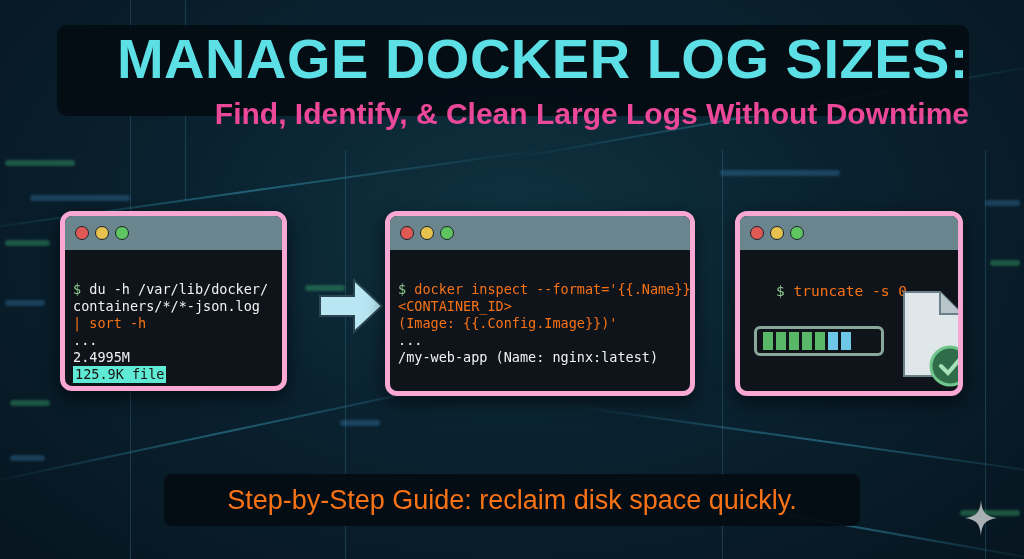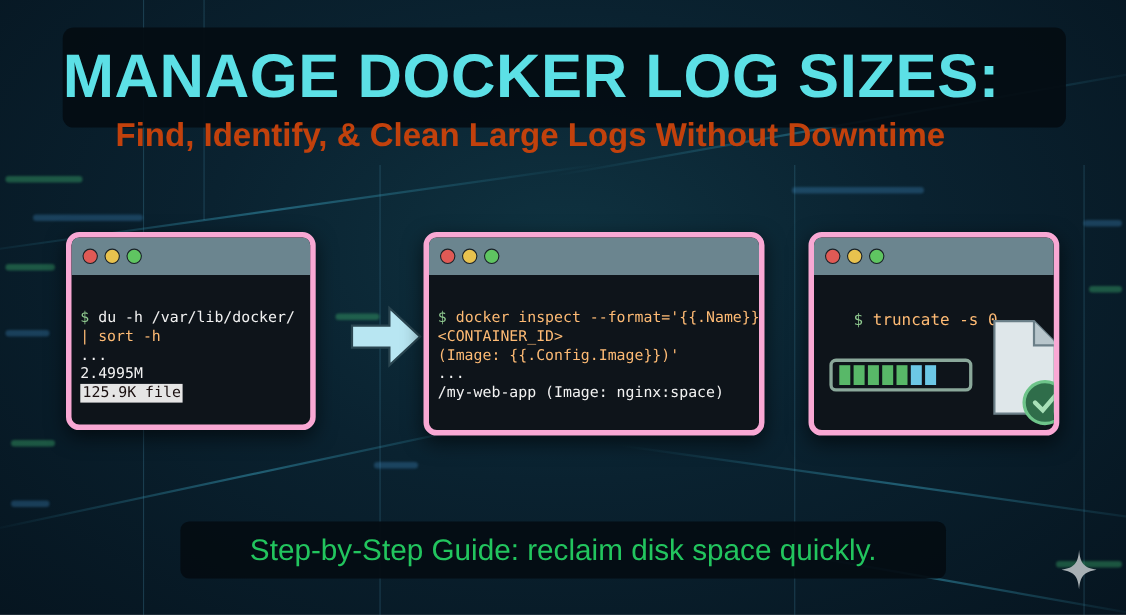--- a/index.html
+++ b/index.html
@@ -19,28 +19,28 @@
       background: rgba(70,200,120,0.35); filter: blur(1px);
     }
     .bg-code.blue { background: rgba(70,150,210,0.30); }
     .bg-col {
       position: absolute; width: 1px; background: rgba(80,160,190,0.25);
     }
 
     .title-band {
       position: absolute; left: 57px; top: 25px; width: 912px; height: 91px;
       background: rgba(4,12,18,0.93); border-radius: 10px;
-      text-align: left; padding-top: 14px;
+      text-align: right; padding-top: 4px;
     }
     .title-main {
       color: #5ce0e6; font-weight: bold; font-size: 56px; letter-spacing: 0.5px;
       line-height: 60px; white-space: nowrap;
     }
     .title-sub {
-      color: #c2410c; font-weight: bold; font-size: 30px; margin-top: 8px;
+      color: #ec4899; font-weight: bold; font-size: 30px; margin-top: 8px;
       line-height: 34px; white-space: nowrap; margin-left: 48px;
     }
 
     .term {
       position: absolute; background: #0e141a; border: 5px solid #f9a8d4;
       border-radius: 12px; box-shadow: 0 6px 18px rgba(0,0,0,0.6);
       overflow: hidden;
     }
     .term-bar {
       height: 34px; background: #6b858f; display: flex; align-items: center;
@@ -49,41 +49,41 @@
     .dot { width: 14px; height: 14px; border-radius: 50%; border: 1px solid #1a2228; }
     .dot.red { background: #e05a55; }
     .dot.yellow { background: #e8c24e; }
     .dot.green { background: #5fc561; }
     .term-body {
       padding: 14px 8px 0 8px;
       font-family: "DejaVu Sans Mono", monospace; font-size: 13.5px; line-height: 17px;
       color: #f2f2f2; white-space: pre;
     }
     .prompt { color: #8fc98f; }
-    .dim { color: #fdba74; }
-    .hl { background: #e5e5e5; color: #1a1010; padding: 0 2px; display: inline-block; }
+    .dim { color: #f97316; }
+    .hl { background: #5eead4; color: #1a1010; padding: 0 2px; display: inline-block; }
 
     .arrow {
       position: absolute; left: 318px; top: 276px; width: 66px; height: 60px;
     }
 
     .progress {
       position: absolute; left: 14px; top: 110px; width: 130px; height: 30px;
       border: 3px solid #8aa89a; border-radius: 6px; display: flex; align-items: center;
       padding-left: 6px; gap: 3px;
     }
     .seg { width: 10px; height: 18px; background: #58b868; }
     .seg.blue { background: #6cc8e6; }
 
     .file-icon { position: absolute; left: 160px; top: 72px; width: 70px; height: 100px; }
 
     .bottom-band {
       position: absolute; left: 164px; top: 474px; width: 696px; height: 52px;
       background: rgba(4,12,18,0.93); border-radius: 8px; text-align: center;
-      color: #22c55e; font-size: 27px; line-height: 52px; white-space: nowrap;
+      color: #f97316; font-size: 27px; line-height: 52px; white-space: nowrap;
     }
     .sparkle { position: absolute; left: 965px; top: 500px; width: 32px; height: 36px; }
   </style>
 </head>
 <body>
 
 <div class="bg-lines">
   <div class="bg-line" style="left:-50px;top:190px;width:600px;transform:rotate(-8deg);"></div>
   <div class="bg-line" style="left:500px;top:110px;width:560px;transform:rotate(-10deg);"></div>
   <div class="bg-line" style="left:-20px;top:430px;width:500px;transform:rotate(-12deg);"></div>
@@ -113,36 +113,36 @@
   <div class="title-sub">Find, Identify, &amp; Clean Large Logs Without Downtime</div>
 </div>
 
 <div class="term" style="left:60px;top:211px;width:227px;height:180px;">
   <div class="term-bar">
     <span class="dot red"></span>
     <span class="dot yellow"></span>
     <span class="dot green"></span>
   </div>
   <div class="term-body">
-<div><span class="prompt">$ </span><span>du -h /var/lib/docker/</span></div><div class="dim">| sort -h</div><div>...</div><div>2.4995M</div><div><span class="hl">125.9K file</span></div>
+<div><span class="prompt">$ </span><span>du -h /var/lib/docker/</span></div><div>containers/*/*-json.log</div><div class="dim">| sort -h</div><div>...</div><div>2.4995M</div><div><span class="hl">125.9K file</span></div>
   </div>
 </div>
 
 <svg class="arrow" viewBox="0 0 66 60">
   <polygon points="2,20 36,20 36,4 64,30 36,56 36,40 2,40" fill="#b8e6f2" stroke="#2a4550" stroke-width="2"></polygon>
 </svg>
 
 <div class="term" style="left:385px;top:211px;width:310px;height:185px;">
   <div class="term-bar">
     <span class="dot red"></span>
     <span class="dot yellow"></span>
     <span class="dot green"></span>
   </div>
   <div class="term-body">
-<div><span class="prompt">$ </span><span class="dim">docker inspect --format='{{.Name}}</span></div><div class="dim">&lt;CONTAINER_ID&gt;</div><div class="dim">(Image: {{.Config.Image}})'</div><div></div><div>...</div><div>/my-web-app (Image: nginx:space)</div>
+<div><span class="prompt">$ </span><span class="dim">docker inspect --format='{{.Name}}</span></div><div class="dim">&lt;CONTAINER_ID&gt;</div><div class="dim">(Image: {{.Config.Image}})'</div><div></div><div>...</div><div>/my-web-app (Name: nginx:latest)</div>
   </div>
 </div>
 
 <div class="term" style="left:735px;top:211px;width:228px;height:185px;">
   <div class="term-bar">
     <span class="dot red"></span>
     <span class="dot yellow"></span>
     <span class="dot green"></span>
   </div>
   <div class="term-body" style="font-size:14.5px;line-height:18px;padding-left:36px;">

